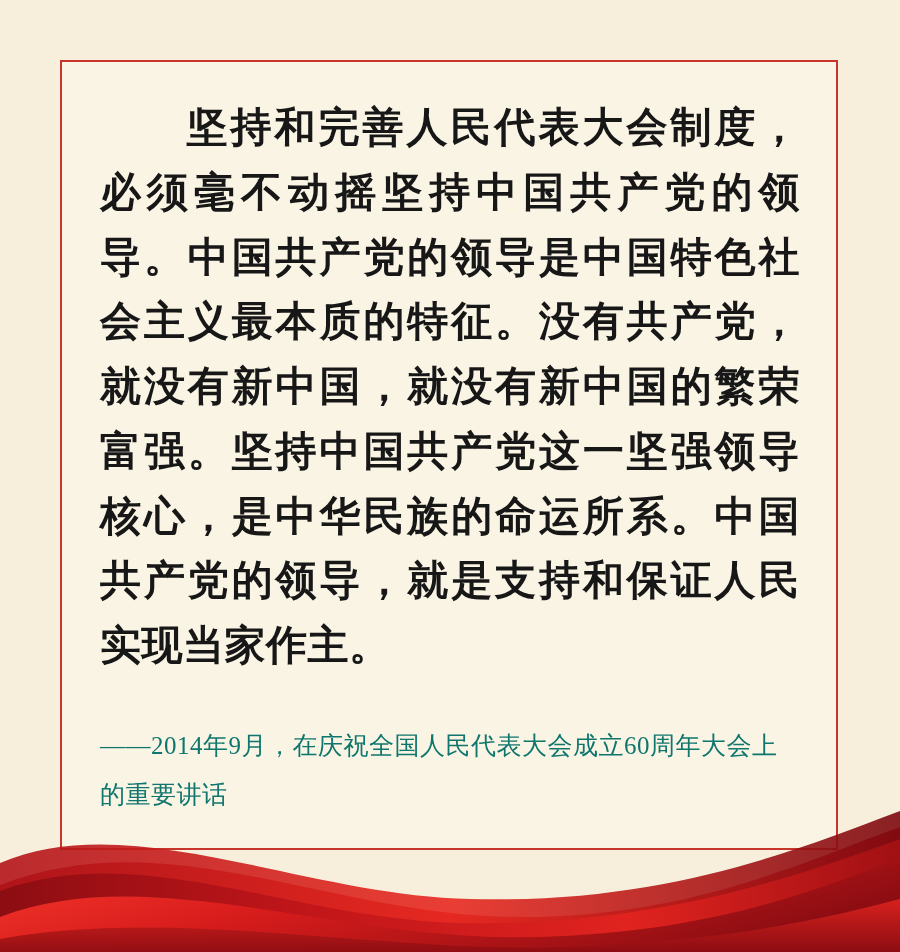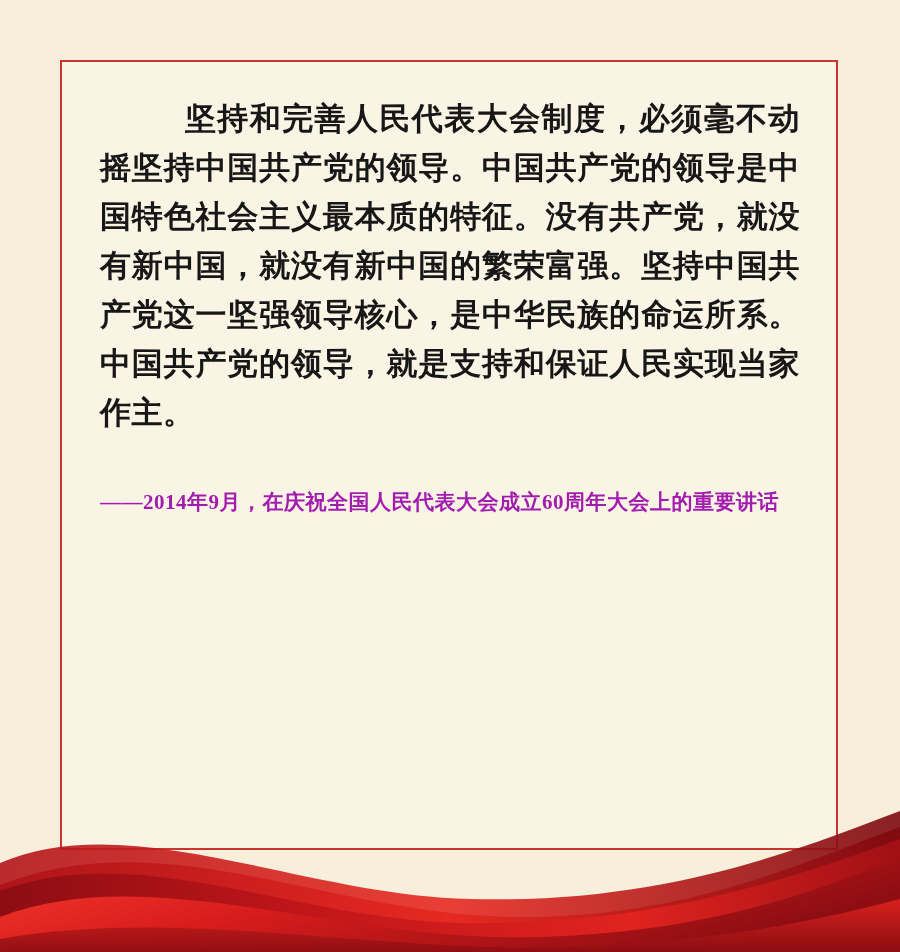--- a/index.html
+++ b/index.html
@@ -42,41 +42,41 @@
   .content {
     position: absolute;
     left: 100px;
     top: 95px;
     width: 710px;
     z-index: 3;
   }
   .quote {
     font-family: "Liberation Sans", sans-serif;
     font-weight: bold;
-    font-size: 31px;
+    font-size: 41px;
     line-height: 1.58;
     color: #171717;
     letter-spacing: 0.5px;
     text-align: justify;
     text-justify: inter-ideograph;
     margin: 0;
     width: 700px;
   }
   .quote .indent {
     display: inline-block;
     width: 84px;
   }
   .attribution {
     margin-top: 44px;
     width: 700px;
     font-family: "Liberation Serif", serif;
-    font-weight: bold;
-    font-size: 21px;
+    font-weight: normal;
+    font-size: 25px;
     line-height: 1.95;
-    color: #a21caf;
+    color: #0f766e;
     letter-spacing: 0.5px;
   }
   
   .ribbon {
     position: absolute;
     left: 0;
     bottom: 0;
     width: 900px;
     height: 185px;
     z-index: 5;

